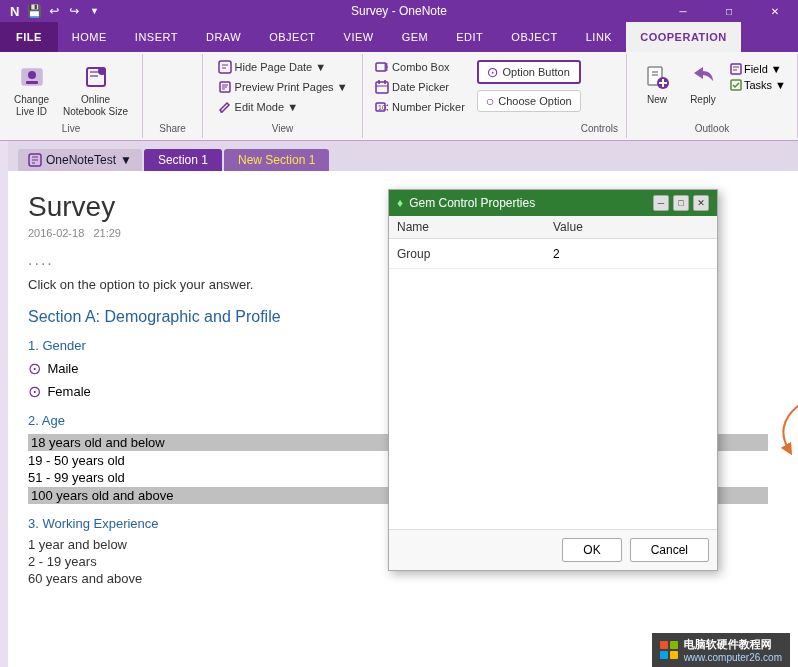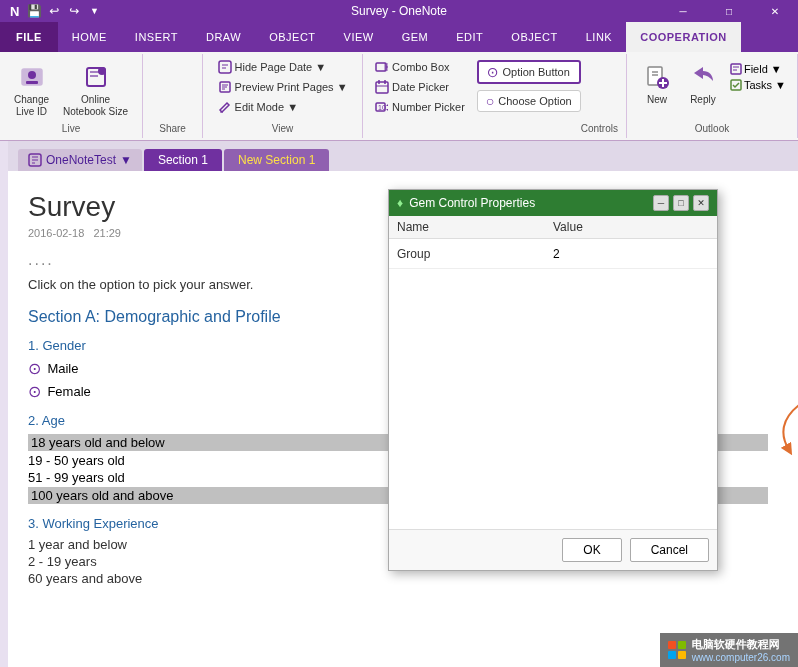--- a/index.html
+++ b/index.html
@@ -179,21 +179,21 @@
     }
     .notebook-btn {
       display: flex;
       align-items: flex-start;
       gap: 4px;
       padding: 4px 10px;
       background: #d0c0d8;
       border-radius: 3px 3px 0 0;
       font-size: 12px;
       cursor: pointer;
-      color: #4c1d95;
+      color: #0f172a;
     }
     .section-tab {
       padding: 4px 14px;
       border-radius: 3px 3px 0 0;
       font-size: 12px;
       cursor: pointer;
       color: white;
     }
     .section-tab.active { background: #7030a0; }
     .section-tab.inactive { background: #9060b0; color: #fde047; }
@@ -302,22 +302,22 @@
       border: 1px solid #aaa;
       background: white;
       cursor: pointer;
       border-radius: 2px;
     }
 
     
     .watermark {
       position: fixed;
       bottom: 0;
-      right: 0;
-      background: #737373;
+      right: 8px;
+      background: #404040;
       color: white;
       padding: 4px 8px;
       font-size: 10px;
       display: flex;
       align-items: center;
       gap: 6px;
     }
     .win-logo {
       display: grid;
       grid-template-columns: 1fr 1fr;

